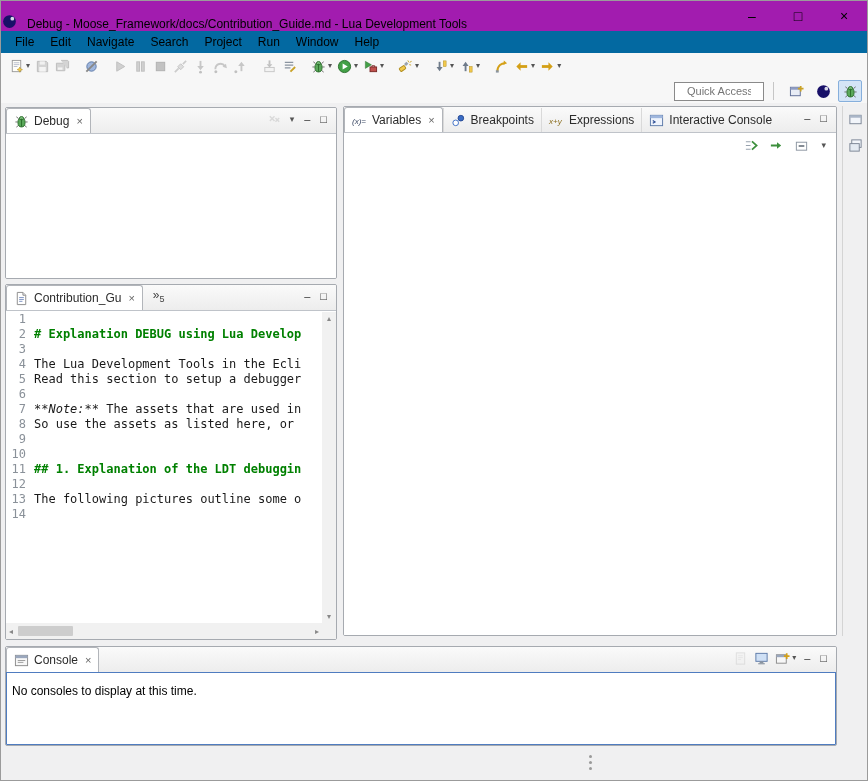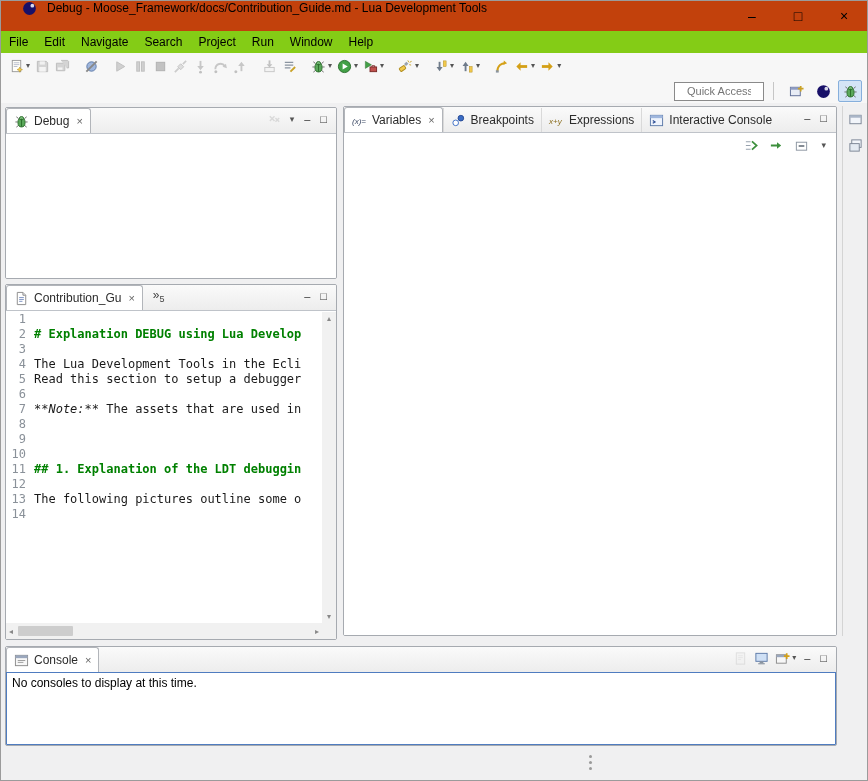--- a/index.html
+++ b/index.html
@@ -1,28 +1,28 @@
 <!DOCTYPE html>
 <html><head>
 <meta charset="utf-8">
 <style>
   *{margin:0;padding:0;box-sizing:border-box;}
   html,body{width:868px;height:781px;}
   body{font-family:"Liberation Sans","DejaVu Sans",sans-serif;font-size:12px;color:#1a1a1a;background:#fff;}
   #window{position:relative;width:868px;height:781px;background:#f0f0f1;border:1px solid #9b9b9b;overflow:hidden;}
 
   
-  .titlebar{position:absolute;top:0;left:0;right:0;height:30px;background:#c2410c;display:flex;align-items:flex-start;padding-left:21px;}
+  .titlebar{position:absolute;top:0;left:0;right:0;height:30px;background:#a21caf;display:flex;align-items:flex-end;padding-left:1px;}
   .appicon{width:17px;height:17px;margin-right:8px;display:inline-block;}
   .titlebar .title{flex:1;font-size:12px;color:#000;white-space:nowrap;overflow:hidden;}
   .wincontrols{display:flex;height:30px;}
   .winbtn{width:46px;height:30px;display:flex;align-items:center;justify-content:center;font-size:14px;color:#000;cursor:default;}
 
   
-  .menubar{position:absolute;top:30px;left:0;right:0;height:22px;background:#84cc16;display:flex;align-items:center;}
+  .menubar{position:absolute;top:30px;left:0;right:0;height:22px;background:#0369a1;display:flex;align-items:center;padding-left:6px;}
   .menuitem{padding:3px 8px;color:#000;white-space:nowrap;}
 
   
   .toolbar-row{position:absolute;left:0;right:0;background:#f7f7f7;}
   #row1{top:52px;height:26px;display:flex;align-items:center;padding-left:6px;}
   #toolbar-buttons{display:flex;align-items:center;}
   #row2{top:78px;height:24px;display:flex;align-items:center;justify-content:flex-end;padding-right:5px;}
   .tb{display:inline-flex;align-items:center;height:22px;padding:2px 2px;margin-right:1px;border-radius:2px;}
   .tb .tbi{width:15px;height:15px;display:block;}
   .tb .tbi svg{display:block;}
@@ -74,21 +74,21 @@
   .hthumb{height:10px;width:55px;background:#cdcdcd;margin-left:5px;border-radius:1px;}
   .hspacer{flex:1;}
   .scorner{position:absolute;right:0;bottom:0;width:14px;height:16px;background:#f1f1f1;}
 
   
   #vars-tools{height:24px;display:flex;justify-content:flex-end;align-items:center;gap:5px;padding-right:5px;background:#fff;}
   #vars-content{position:absolute;top:24px;left:0;right:0;bottom:0;background:#fff;}
 
   
   #console-content{border:1px solid #4f7cc0;}
-  #console-msg{padding:3px 5px;color:#000;}
+  #console-msg{padding:11px 5px;color:#000;}
 
   
   #right-strip{position:absolute;left:841px;top:3px;width:25px;height:530px;border-left:1px solid #d4d4d4;}
   #strip-items{display:flex;flex-direction:column;align-items:center;gap:8px;padding-top:6px;}
   .stripbtn{width:18px;height:18px;display:flex;align-items:center;justify-content:center;}
 
   
   #statusbar{position:absolute;left:0;right:0;bottom:0;height:34px;background:#f0f0f1;}
   #drag-dots{position:absolute;left:588px;top:9px;width:3px;height:16px;}
   #drag-dots::before{content:"";position:absolute;left:0;top:0;width:3px;height:3px;background:#9a9a9a;border-radius:50%;box-shadow:0 6px 0 #9a9a9a,0 12px 0 #9a9a9a;}
@@ -459,20 +459,21 @@
             <div class="eline">
               <span class="lnum">6</span>
               <span class="lcode"></span>
             </div>
             <div class="eline">
               <span class="lnum">7</span>
               <span class="lcode"><span class="em">**Note:**</span><span> The assets that are used in</span></span>
             </div>
             <div class="eline">
               <span class="lnum">8</span>
+              <span class="lcode"><span>So use the assets as listed here, or </span></span>
             </div>
             <div class="eline">
               <span class="lnum">9</span>
               <span class="lcode"></span>
             </div>
             <div class="eline">
               <span class="lnum">10</span>
               <span class="lcode"></span>
             </div>
             <div class="eline">

